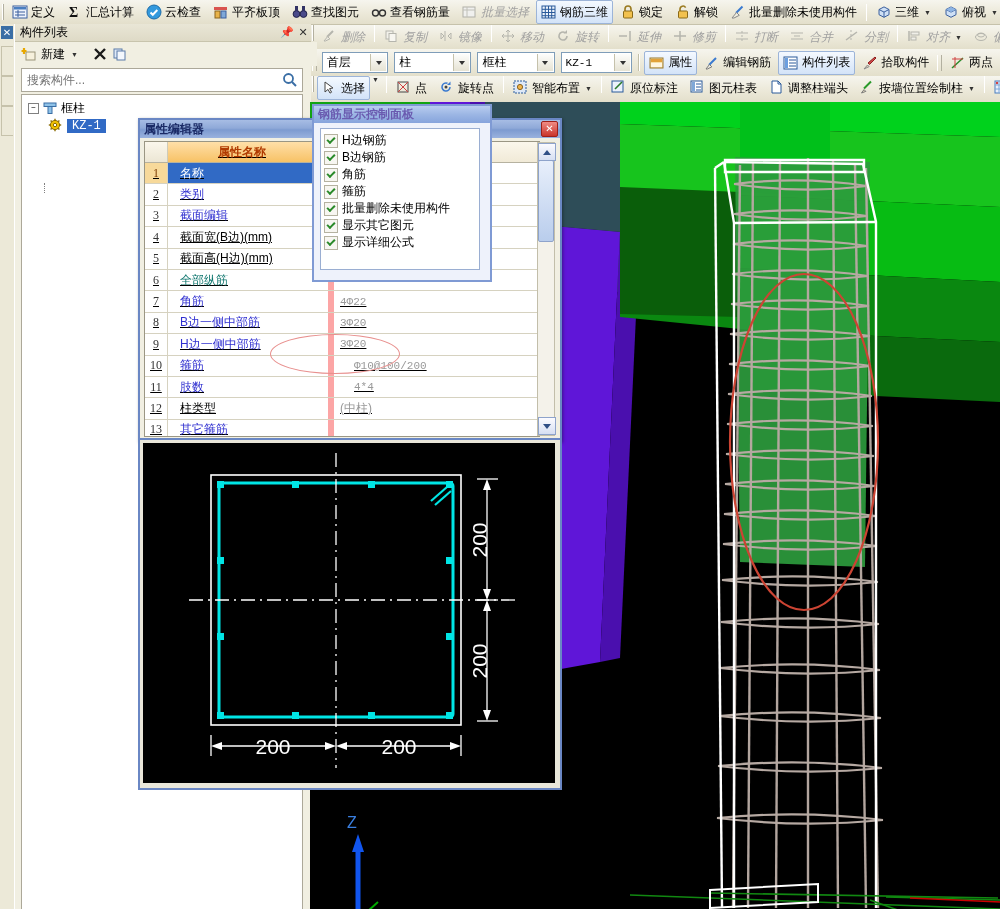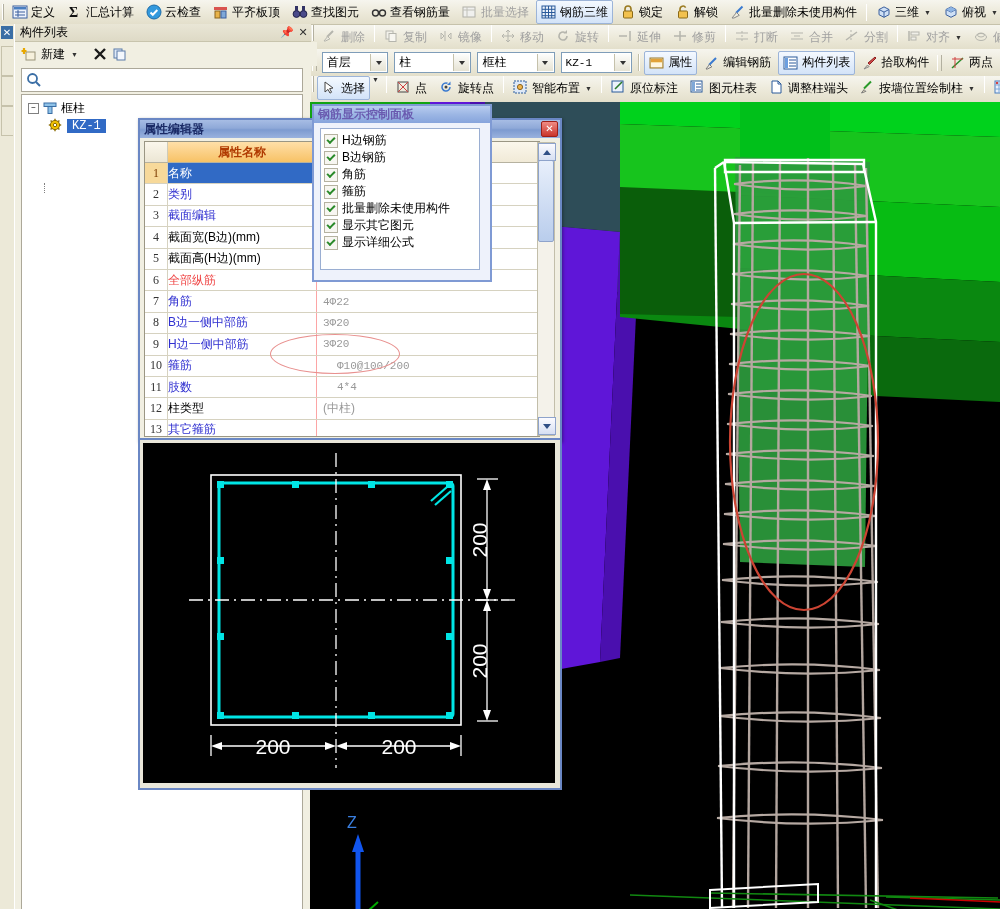--- a/index.html
+++ b/index.html
@@ -18,21 +18,21 @@
   .toolbar-main{
     position:absolute;left:0;top:0;width:1000px;height:24px;
     background:linear-gradient(to bottom,#f6f5ee 0%,#edeadb 50%,#e3dfcb 100%);
     border-bottom:1px solid #c6c2ab;
     display:flex;align-items:center;white-space:nowrap;overflow:hidden;
   }
   .tb-item{display:flex;align-items:center;height:22px;padding:0 4px;margin:0 1px;gap:3px;border:1px solid transparent;border-radius:2px;}
   .tb-item.sel{border:1px solid #9cb4d8;background:linear-gradient(to bottom,#f4f9ff,#d3e3f8);}
   .tb-item.dis{color:#a6a6a6;}
   .tb-lbl{font-size:12px;color:#000;}
-  .tb-item.dis .tb-lbl{color:#a0a0a0;}
+  .tb-item.dis .tb-lbl{color:#a0a0a0;font-style:italic;}
   .grip{width:3px;height:16px;border-left:1px solid #fff;border-right:1px solid #b3b0a0;margin:0 2px;}
   .sep{width:1px;height:17px;background:#c3bfa9;border-right:1px solid #fff;margin:0 3px;}
   .caret{font-size:7px;color:#333;margin-left:2px;line-height:1;}
 
   
   .ico{width:16px;height:16px;position:relative;display:inline-block;flex:none;}
   .ico svg{display:block;}
 
   
   .toolbar-edit{
@@ -117,29 +117,29 @@
   .propdlg-title{
     height:18px;background:linear-gradient(to bottom,#a7bde4 0%,#8fa9d8 45%,#7d9bd0 55%,#9ab2de 100%);
     display:flex;align-items:center;
   }
   .propdlg-title .t{font-size:12px;font-weight:bold;color:#1a2a66;margin-left:4px;flex:1;}
   .btn-x{
     width:15px;height:14px;margin-right:2px;background:linear-gradient(to bottom,#f08b84,#c9342a);
     border:1px solid #9d2019;border-radius:2px;color:#fff;font-size:10px;font-weight:bold;
     line-height:13px;text-align:center;
   }
-  .grid{position:absolute;left:4px;top:21px;width:394px;height:294px;background:#fff;border:1px solid #9a9684;overflow:hidden;}
+  .grid{position:absolute;left:4px;top:21px;width:394px;height:294px;background:#fff;border:1px solid #9a9684;overflow:hidden;text-decoration:underline;}
   .grid-head{display:flex;height:20px;background:linear-gradient(to bottom,#fdf8ee,#f0ead8);border-bottom:1px solid #b6b2a0;}
   .gh-idx{width:22px;border-right:1px solid #cfcbb8;background:linear-gradient(to bottom,#fbf7ec,#ece6d4);}
   .gh-name{width:148px;border-right:1px solid #cfcbb8;background:linear-gradient(to bottom,#ffdfa8,#f7c266);
            display:flex;align-items:center;justify-content:center;font-size:12px;color:#b03a00;font-weight:bold;}
   .gh-val{flex:1;background:linear-gradient(to bottom,#fbf7ec,#f1ead7);}
   .grow{display:flex;height:20.4px;border-bottom:1px solid #d6d2c0;font-size:12px;}
   .g-idx{width:22px;border-right:1px solid #d6d2c0;display:flex;align-items:center;justify-content:center;color:#333;font-family:"Liberation Serif","DejaVu Serif",serif;}
-  .g-name{width:148px;border-right:1px solid #fca5a5;display:flex;align-items:center;color:#000;}
+  .g-name{width:148px;border-right:6px solid #fca5a5;display:flex;align-items:center;padding-left:12px;color:#000;}
   .g-val{flex:1;display:flex;align-items:center;padding-left:6px;color:#999;font-family:"Liberation Mono","DejaVu Sans Mono",monospace;font-size:11px;}
   .grow.sel .g-idx{background:#f7d99a;color:#7a3a00;}
   .grow.sel .g-name{background:#316ac5;color:#fff;}
   .g-name.link{color:#2f2fd0;}
   .grid-scroll{position:absolute;right:5px;top:22px;width:16px;height:292px;background:#f4f2ea;border:1px solid #c2beaa;}
   .sb-btn{width:16px;height:16px;background:linear-gradient(to bottom,#fbfbff,#d6dff2);border:1px solid #8ea3cb;display:flex;align-items:center;justify-content:center;}
   .sb-thumb{position:absolute;left:0;top:17px;width:14px;height:80px;background:linear-gradient(to bottom,#e8effb,#b9cdec);border:1px solid #8ea3cb;border-radius:2px;}
   .sb-arrow{width:0;height:0;border-left:4px solid transparent;border-right:4px solid transparent;}
   .sb-up{border-bottom:5px solid #2f4f86;}
   .sb-down{border-top:5px solid #2f4f86;}
@@ -655,20 +655,21 @@
         </span>
       <span class="ico">
           <svg width="16" height="16">
             <rect x="2" y="3" width="8" height="9" fill="#dfe9f7" stroke="#5a7ba8"></rect>
             <rect x="5" y="5" width="8" height="9" fill="#f3f7fd" stroke="#5a7ba8"></rect>
           </svg>
         </span>
     </div>
 
     <div class="searchbox">
+      <input type="text" placeholder="搜索构件..." style="">
       <span class="mag">
           <svg width="16" height="16">
             <circle cx="6.5" cy="6.5" r="4.5" fill="none" stroke="#3a6ea5" stroke-width="1.8"></circle>
             <line x1="10" y1="10" x2="14" y2="14" stroke="#3a6ea5" stroke-width="2"></line>
           </svg>
         </span>
     </div>
 
     <div class="treebox">
       <div class="tnode" style="margin-top:4px;">
@@ -855,21 +856,21 @@
         <div class="g-name">截面宽(B边)(mm)</div>
         <div class="g-val">400</div>
       </div>
       <div class="grow">
         <div class="g-idx">5</div>
         <div class="g-name">截面高(H边)(mm)</div>
         <div class="g-val">400</div>
       </div>
       <div class="grow">
         <div class="g-idx">6</div>
-        <div class="g-name" style="color:#ef4444">全部纵筋</div>
+        <div class="g-name" style="color:#0f766e">全部纵筋</div>
         <div class="g-val"></div>
       </div>
       <div class="grow">
         <div class="g-idx">7</div>
         <div class="g-name link">角筋</div>
         <div class="g-val">4Φ22</div>
       </div>
       <div class="grow">
         <div class="g-idx">8</div>
         <div class="g-name link">B边一侧中部筋</div>

